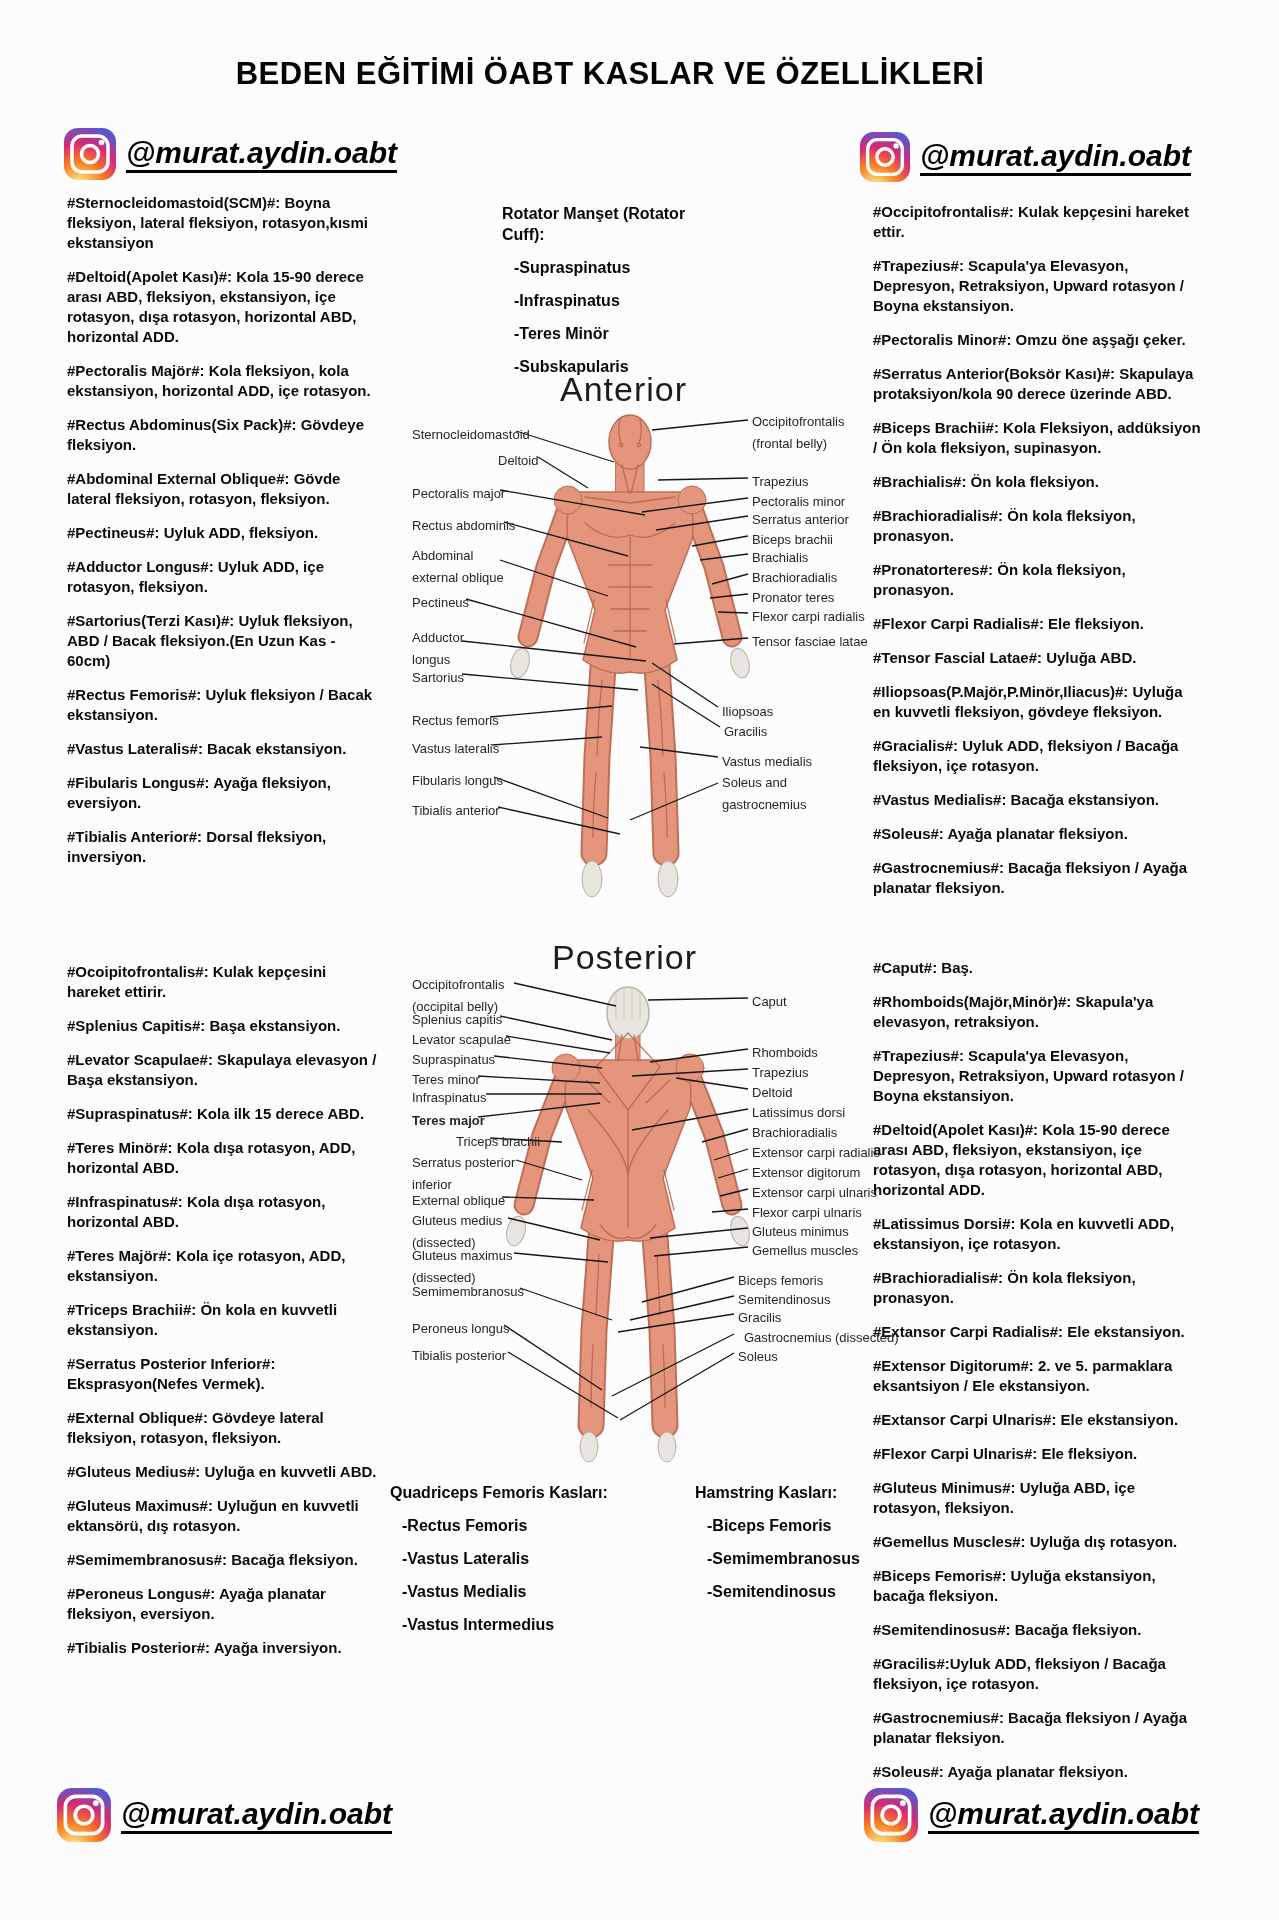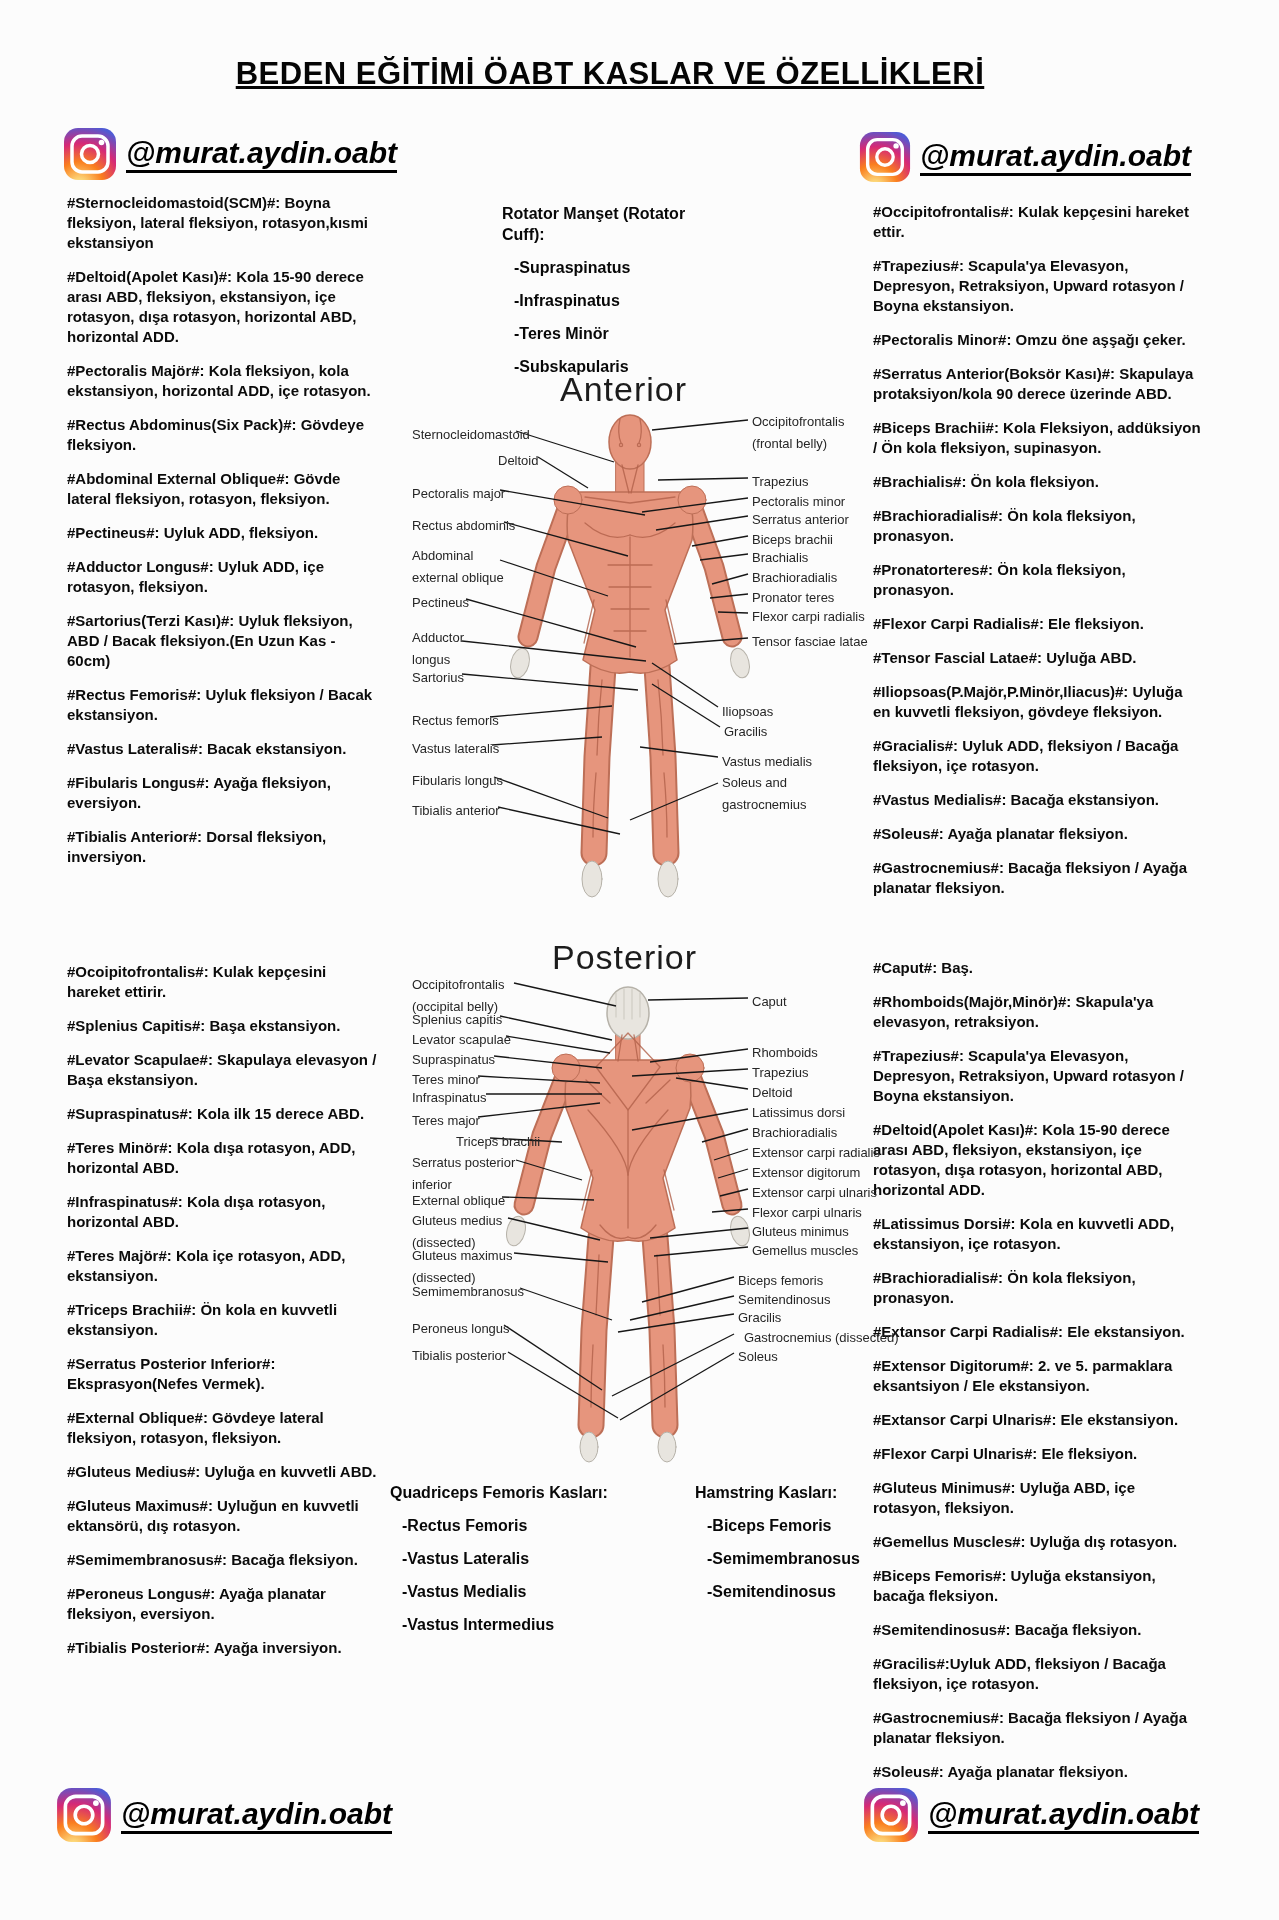--- a/index.html
+++ b/index.html
@@ -1,19 +1,19 @@
 <!DOCTYPE html>
 <html><head>
 <meta charset="utf-8">
 <style>
   html,body{margin:0;padding:0;background:#e9e9e9;}
   .canvas{position:relative;width:1279px;height:1920px;background:#fcfcfc;overflow:hidden;
           font-family:"Liberation Sans", sans-serif;color:#0d0d0d;}
   .page-title{position:absolute;left:110px;top:56px;width:1000px;text-align:center;
-              font-size:31px;font-weight:bold;letter-spacing:0.5px;color:#050505;text-decoration:underline;}
+              font-size:31px;font-weight:bold;letter-spacing:0.5px;color:#050505;}
   .ig-badge{position:absolute;display:flex;align-items:center;gap:8px;font-style:italic;}
   .ig-badge .handle{font-size:30px;font-weight:bold;color:#000;border-bottom:3px solid #000;
                     padding-bottom:1px;line-height:1.1;}
   .ig-icon{display:block;}
   .col{position:absolute;font-size:15px;font-weight:bold;line-height:20px;color:#0b0b0b;}
   .col p{margin:0 0 14px 0;}
   .muscle-block{position:absolute;font-size:16px;font-weight:bold;line-height:21px;color:#080808;}
   .muscle-block .blk-title{margin:0 0 1px 0;}
   .muscle-block p{margin:12px;}
   .fig-title{position:absolute;font-size:34px;font-weight:400;color:#1c1c1c;letter-spacing:1px;}
@@ -356,21 +356,21 @@
       <div class="fig-label" style="left: 722px; top: 751px;">Vastus medialis</div>
       <div class="fig-label" style="left: 722px; top: 772px;">Soleus and
 gastrocnemius</div>
       <div class="fig-label" style="left: 412px; top: 974px;">Occipitofrontalis
 (occipital belly)</div>
       <div class="fig-label" style="left: 412px; top: 1009px;">Splenius capitis</div>
       <div class="fig-label" style="left: 412px; top: 1029px;">Levator scapulae</div>
       <div class="fig-label" style="left: 412px; top: 1049px;">Supraspinatus</div>
       <div class="fig-label" style="left: 412px; top: 1069px;">Teres minor</div>
       <div class="fig-label" style="left: 412px; top: 1087px;">Infraspinatus</div>
-      <div class="fig-label" style="left: 412px; top: 1110px;">Teres major</div>
+      <div class="fig-label" style="left: 412px; top: 1110px; font-weight: bold;">Teres major</div>
       <div class="fig-label" style="left: 412px; top: 1131px; margin-left: 44px;">Triceps brachii</div>
       <div class="fig-label" style="left: 412px; top: 1152px;">Serratus posterior
 inferior</div>
       <div class="fig-label" style="left: 412px; top: 1190px;">External oblique</div>
       <div class="fig-label" style="left: 412px; top: 1210px;">Gluteus medius
 (dissected)</div>
       <div class="fig-label" style="left: 412px; top: 1245px;">Gluteus maximus
 (dissected)</div>
       <div class="fig-label" style="left: 412px; top: 1281px;">Semimembranosus</div>
       <div class="fig-label" style="left: 412px; top: 1318px;">Peroneus longus</div>

